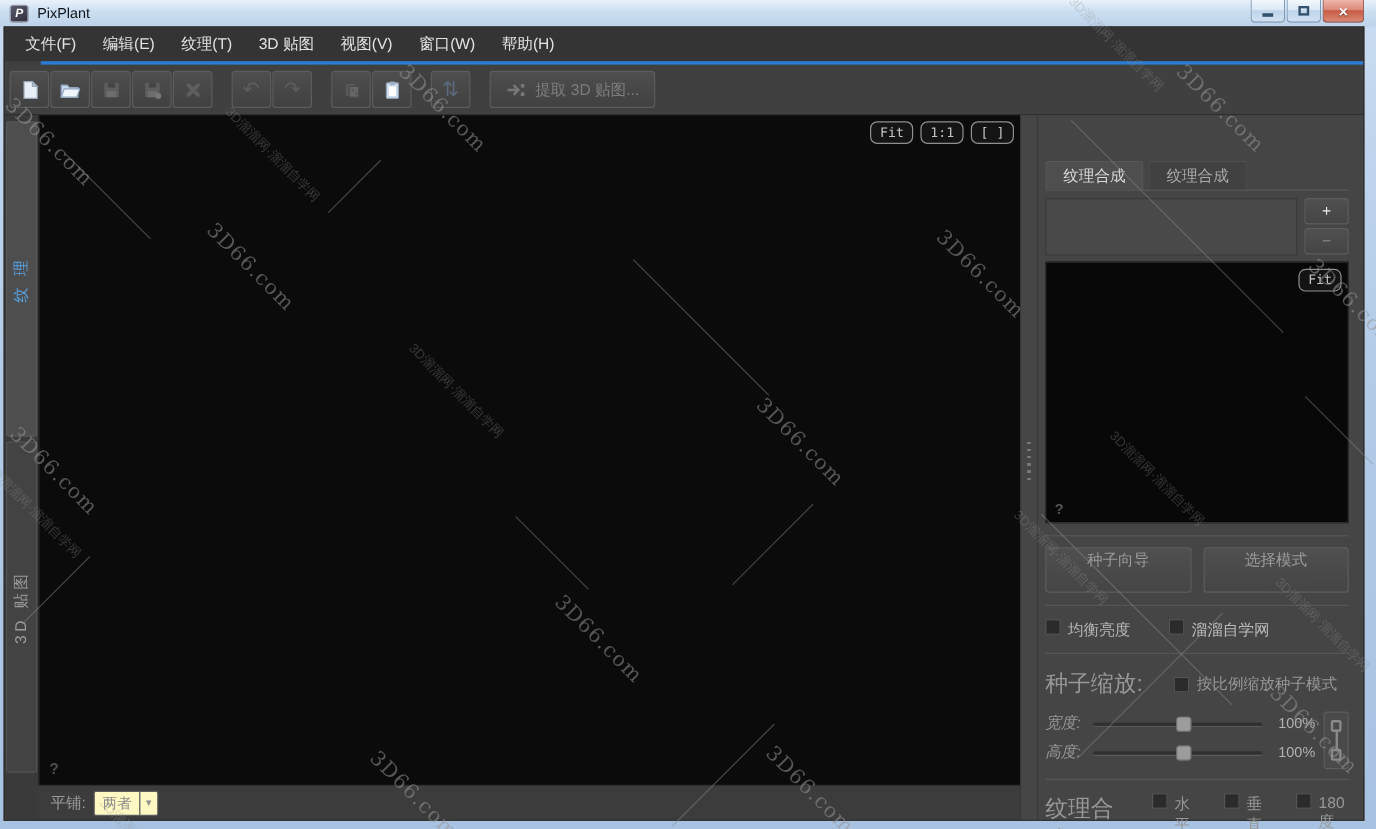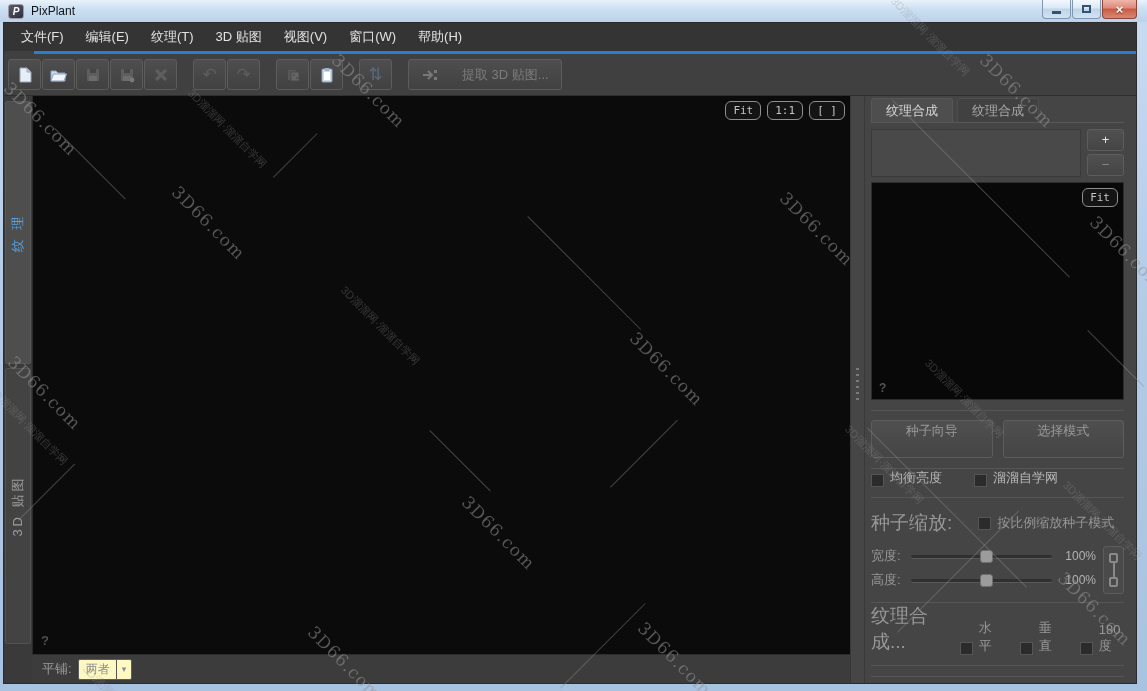--- a/index.html
+++ b/index.html
@@ -41,21 +41,21 @@
   
   .toolbar { height:42px; background:#404040; border-bottom:1px solid #2e2e2e;
     display:flex; align-items:center; padding-left:4px; flex:0 0 auto; }
   .tgroup { display:flex; margin-right:15px; }
   .tbtn { width:33px; height:31px; margin-right:1px; border:1px solid #5c5c5c; border-radius:3px;
     background:linear-gradient(180deg,#4e4e4e,#414141); display:flex; align-items:center;
     justify-content:center; cursor:pointer; }
   .tbtn.disabled { cursor:default; }
   .tbtn .uglyph { font-size:17px; line-height:1; color:#e6e6e6; }
   .tbtn.disabled .uglyph { color:#5e5e5e; }
-  .tbtn-wide { width:auto; padding:0 12px; display:flex; gap:24px; align-items:center; }
+  .tbtn-wide { width:auto; padding:0 12px; display:flex; gap:8px; align-items:center; }
   .tbtn-wide .lbl { color:#7d7d7d; font-size:13px; white-space:nowrap; }
 
   
   .content { flex:1; display:flex; min-height:0; }
 
   .tabstrip { width:28px; background:#3a3a3a; flex:0 0 auto; display:flex;
     flex-direction:column; padding-top:5px; }
   .vtab { position:relative; width:26px; margin-left:1px; border-radius:2px; cursor:pointer; }
   .vtab span { position:absolute; left:50%; top:50%; white-space:nowrap;
     transform:translate(-50%,-50%) rotate(-90deg); font-size:13px; letter-spacing:3px; }
@@ -82,21 +82,21 @@
     margin-left:6px; height:100%; display:flex; align-items:center; }
 
   .vsplitter { width:14px; background:#464646; border-left:1px solid #383838; flex:0 0 auto;
     position:relative; cursor:col-resize; }
   .vsplitter .grip { position:absolute; left:5px; top:272px; width:3px; height:34px;
     background-image:repeating-linear-gradient(#7a7a7a 0 2px, transparent 2px 6px); }
 
   
   .rightpanel { width:272px; background:#454545; border-left:1px solid #393939;
     flex:0 0 auto; display:flex; flex-direction:column; padding:2px 12px 10px 6px; }
-  .rp-tabs { display:flex; height:24px; flex:0 0 auto; }
+  .rp-tabs { display:flex; height:24px; flex:0 0 auto;margin-top:36px; }
   .rp-tab { font-size:13px; padding:3px 14px; border:1px solid #575757; border-bottom:none;
     border-radius:3px 3px 0 0; cursor:pointer; }
   .rp-tab.active { background:#4e4e4e; color:#d8d8d8; }
   .rp-tab.idle { background:#414141; color:#a8a8a8; margin-left:4px; border-color:#4e4e4e; }
   .rp-body { flex:1; border-top:1px solid #575757; padding-top:6px; display:flex; flex-direction:column; }
 
   .list-row { display:flex; gap:6px; }
   .listbox { flex:1; height:48px; background:#494949; border:1px solid #3a3a3a; cursor:default; }
   .pm-col { width:37px; display:flex; flex-direction:column; gap:3px; }
   .pbtn { height:22px; border:1px solid #5d5d5d; border-radius:3px;
@@ -110,33 +110,33 @@
   .preview .zbtn { position:absolute; top:5px; right:5px; }
   .preview .phelp { position:absolute; left:7px; bottom:4px; color:#555; font-size:12px; font-weight:bold; }
 
   .sep { border:0; border-top:1px solid #565656; margin:10px 0 0 0; }
 
   .btn-row { display:flex; gap:10px; margin-top:9px; }
   .wbtn { flex:1; height:38px; border:1px solid #5d5d5d; border-radius:3px;
     background:linear-gradient(180deg,#4f4f4f,#454545); color:#9b9b9b; font-size:13px;
     text-align:center; line-height:20px; cursor:pointer; }
 
-  .check-row { display:flex; align-items:flex-end; gap:6px; }
+  .check-row { display:flex; align-items:flex-start; margin-top:11px; gap:6px; }
   .checkbox { width:13px; height:13px; background:#2b2b2b; border:1px solid #555; flex:0 0 auto; cursor:pointer; }
   .clabel { font-size:13px; color:#b8b8b8; cursor:default; }
   .clabel.dim { color:#989898; }
   .gap20 { width:20px; }
   .gap14 { width:14px; }
 
   .seed-row { display:flex; align-items:center; gap:6px; margin-top:12px; }
   .sec-label { font-size:19px; color:#989898; }
 
   .sliders-wrap { position:relative; margin-top:8px; padding-right:28px; }
   .slider-row { display:flex; align-items:center; height:24px; }
-  .slider-row .slabel { width:40px; font-size:13px; color:#989898; }
+  .slider-row .slabel { width:40px; font-size:13px; color:#989898;font-style:italic; }
   .groove { flex:1; position:relative; height:13px; cursor:pointer; }
   .groove::before { content:""; position:absolute; left:0; right:0; top:5px; height:3px;
     background:#303030; border-bottom:1px solid #5a5a5a; border-radius:2px; }
   .handle { position:absolute; left:49%; top:0; width:13px; height:13px; background:#9c9c9c;
     border:1px solid #6e6e6e; border-radius:3px; cursor:grab; }
   .sval { width:44px; text-align:right; font-size:12px; color:#b2b2b2; }
   .link-box { position:absolute; right:0; top:2px; width:21px; height:48px;
     border:1px solid #5d5d5d; border-radius:3px; background:#4a4a4a; cursor:pointer; }
   .link-box .ring { position:absolute; left:5px; width:9px; height:10px; border:2px solid #8a8a8a; border-radius:2px; }
   .link-box .r1 { top:6px; } .link-box .r2 { bottom:6px; }

